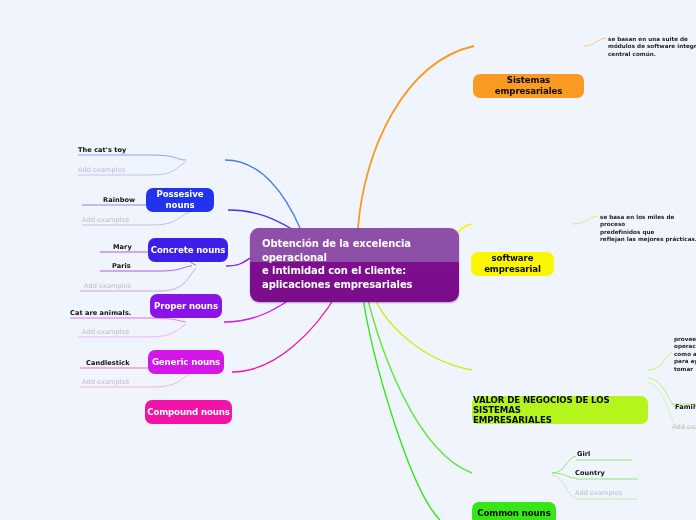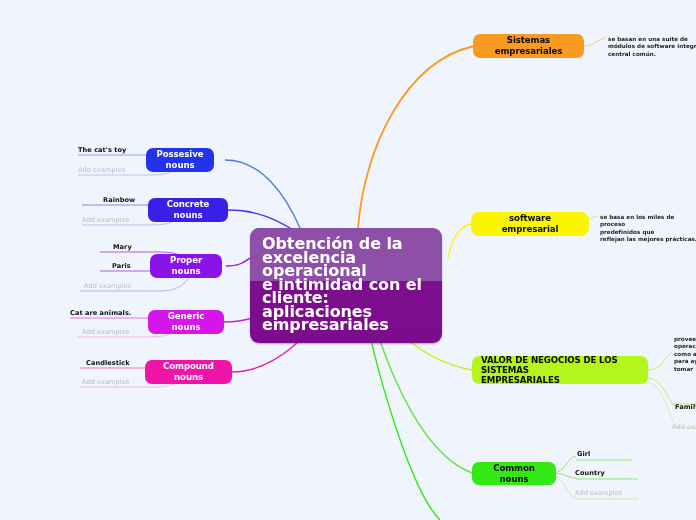--- a/index.html
+++ b/index.html
@@ -35,37 +35,38 @@
     font-weight: bold;
     letter-spacing: -0.1px;
     white-space: pre-line;
     display: flex;
     align-items: center;
     cursor: pointer;
   }
   .node-central {
     left: 250px;
     top: 228px;
-    width: 192px;
+    width: 209px;
     padding: 9px 12px 11px 12px;
     border-radius: 9px;
     background: linear-gradient(to bottom, #8d4fa8 0%, #8d4fa8 46%, #7d0f8f 46%, #7b0d8c 100%);
     color: #ffffff;
-    font-size: 16px;
+    font-size: 10px;
     line-height: 13.5px;
     box-shadow: 0 1px 2px rgba(60,0,80,0.35);
     display: block;
   }
   .node-sm {
     font-size: 8.6px;
     line-height: 11px;
-    padding: 6px 9px;
+    padding: 6px 1px;
     color: #ffffff;
     justify-content: center;
     text-align: center;
+    margin-top: 40px;
   }
   .node-dark {
     color: #0a0a0a;
   }
   .leaf {
     position: absolute;
     font-size: 6.6px;
     font-weight: bold;
     color: #111111;
     white-space: nowrap;
@@ -158,21 +159,21 @@
 e intimidad con el cliente:
 aplicaciones empresariales</div>
 
   <div class="node node-sm" style="left:146px; top:148px; width:68px; height:24px; background:#2233ee;">Possesive nouns</div>
   <div class="node node-sm" style="left:148px; top:198px; width:80px; height:24px; background:#3b1fe8;">Concrete nouns</div>
   <div class="node node-sm" style="left:150px; top:254px; width:72px; height:24px; background:#8a14e8;">Proper nouns</div>
   <div class="node node-sm" style="left:148px; top:310px; width:76px; height:24px; background:#d516e8;">Generic nouns</div>
   <div class="node node-sm" style="left:145px; top:360px; width:87px; height:24px; background:#f213a8;">Compound nouns</div>
 
   <div class="node node-sm node-dark" style="left:473px; top:34px; width:111px; height:24px; background:#fb9a20;">Sistemas empresariales</div>
-  <div class="node node-sm node-dark" style="left:471px; top:212px; width:118px; height:24px; background:#faf500;border-radius:8px;">software empresarial</div>
+  <div class="node node-sm node-dark" style="left:471px; top:212px; width:83px; height:24px; background:#faf500;">software empresarial</div>
   <div class="node node-sm node-dark" style="left:472px; top:356px; width:176px; height:28px; background:#b4f51c; text-align:left; justify-content:flex-start; line-height:10px;">VALOR DE NEGOCIOS DE LOS SISTEMAS
 EMPRESARIALES</div>
   <div class="node node-sm node-dark" style="left:472px; top:462px; width:84px; height:23px; background:#33e815;">Common nouns</div>
 
   <div class="leaf" style="left:78px; top:146px;">The cat's toy</div>
   <div class="leaf leaf-muted" style="left:78px; top:166px;">Add examples</div>
 
   <div class="leaf" style="left:103px; top:196px;">Rainbow</div>
   <div class="leaf leaf-muted" style="left:82px; top:216px;">Add examples</div>
 

